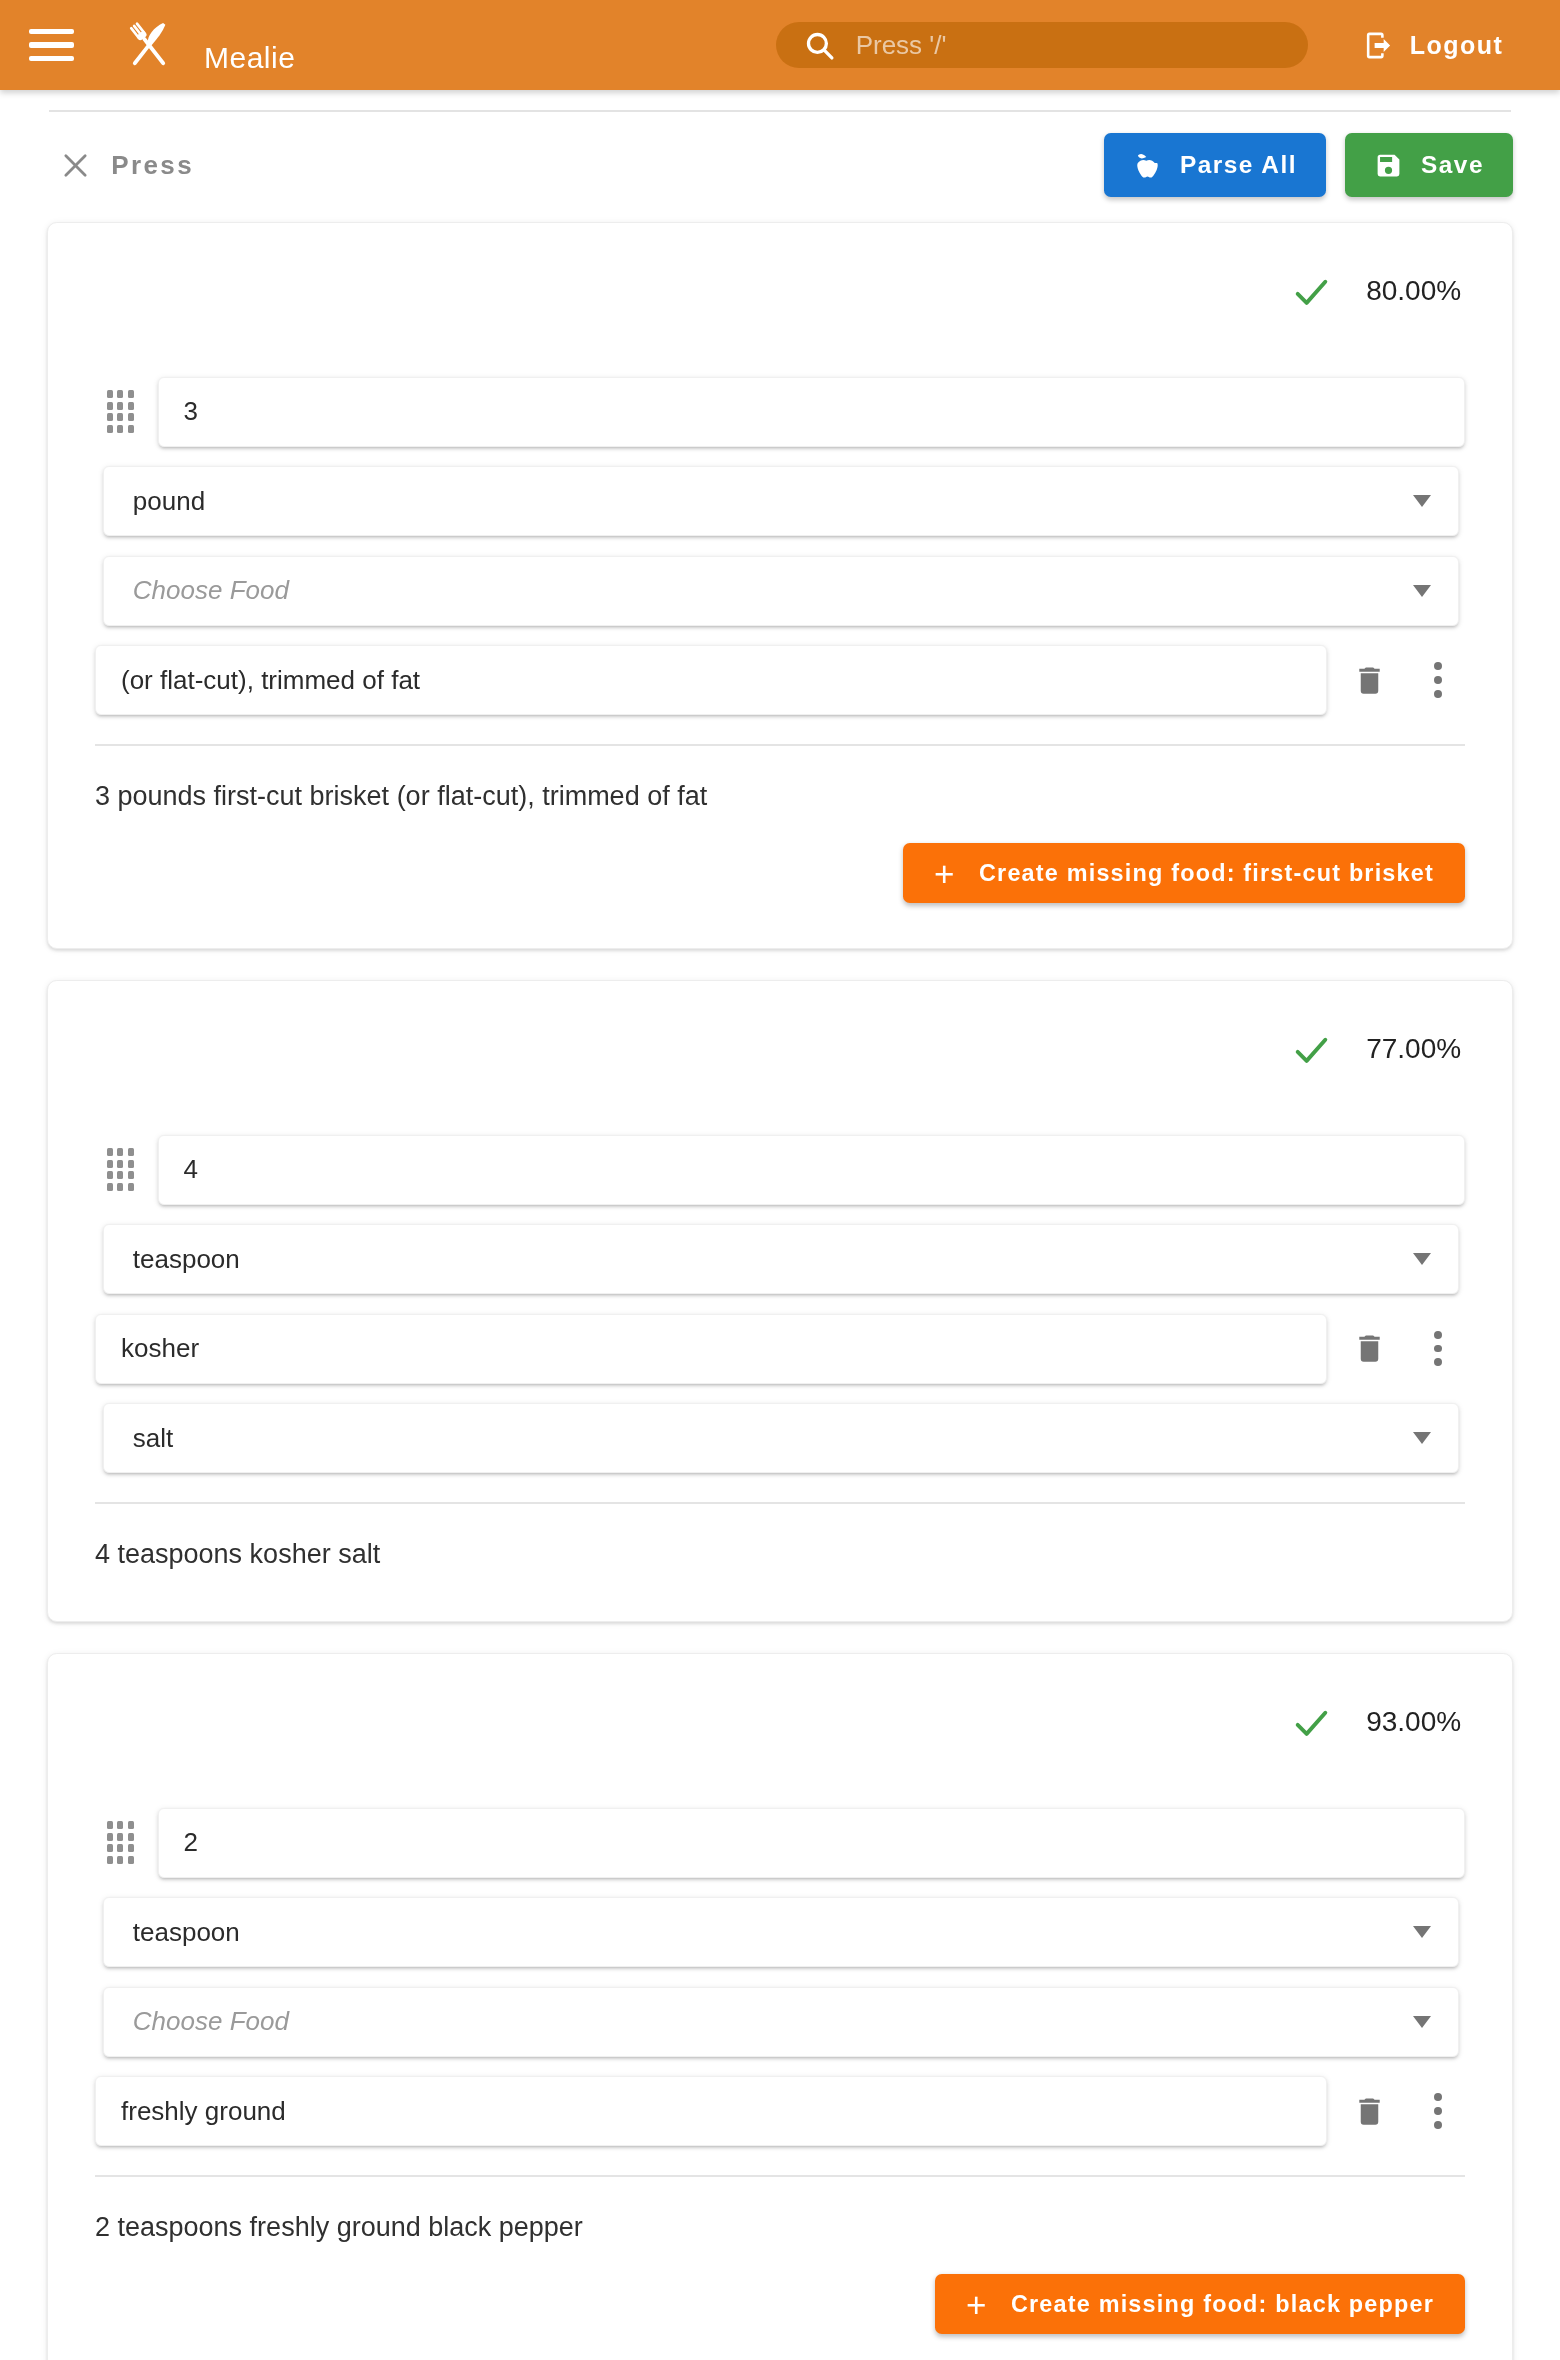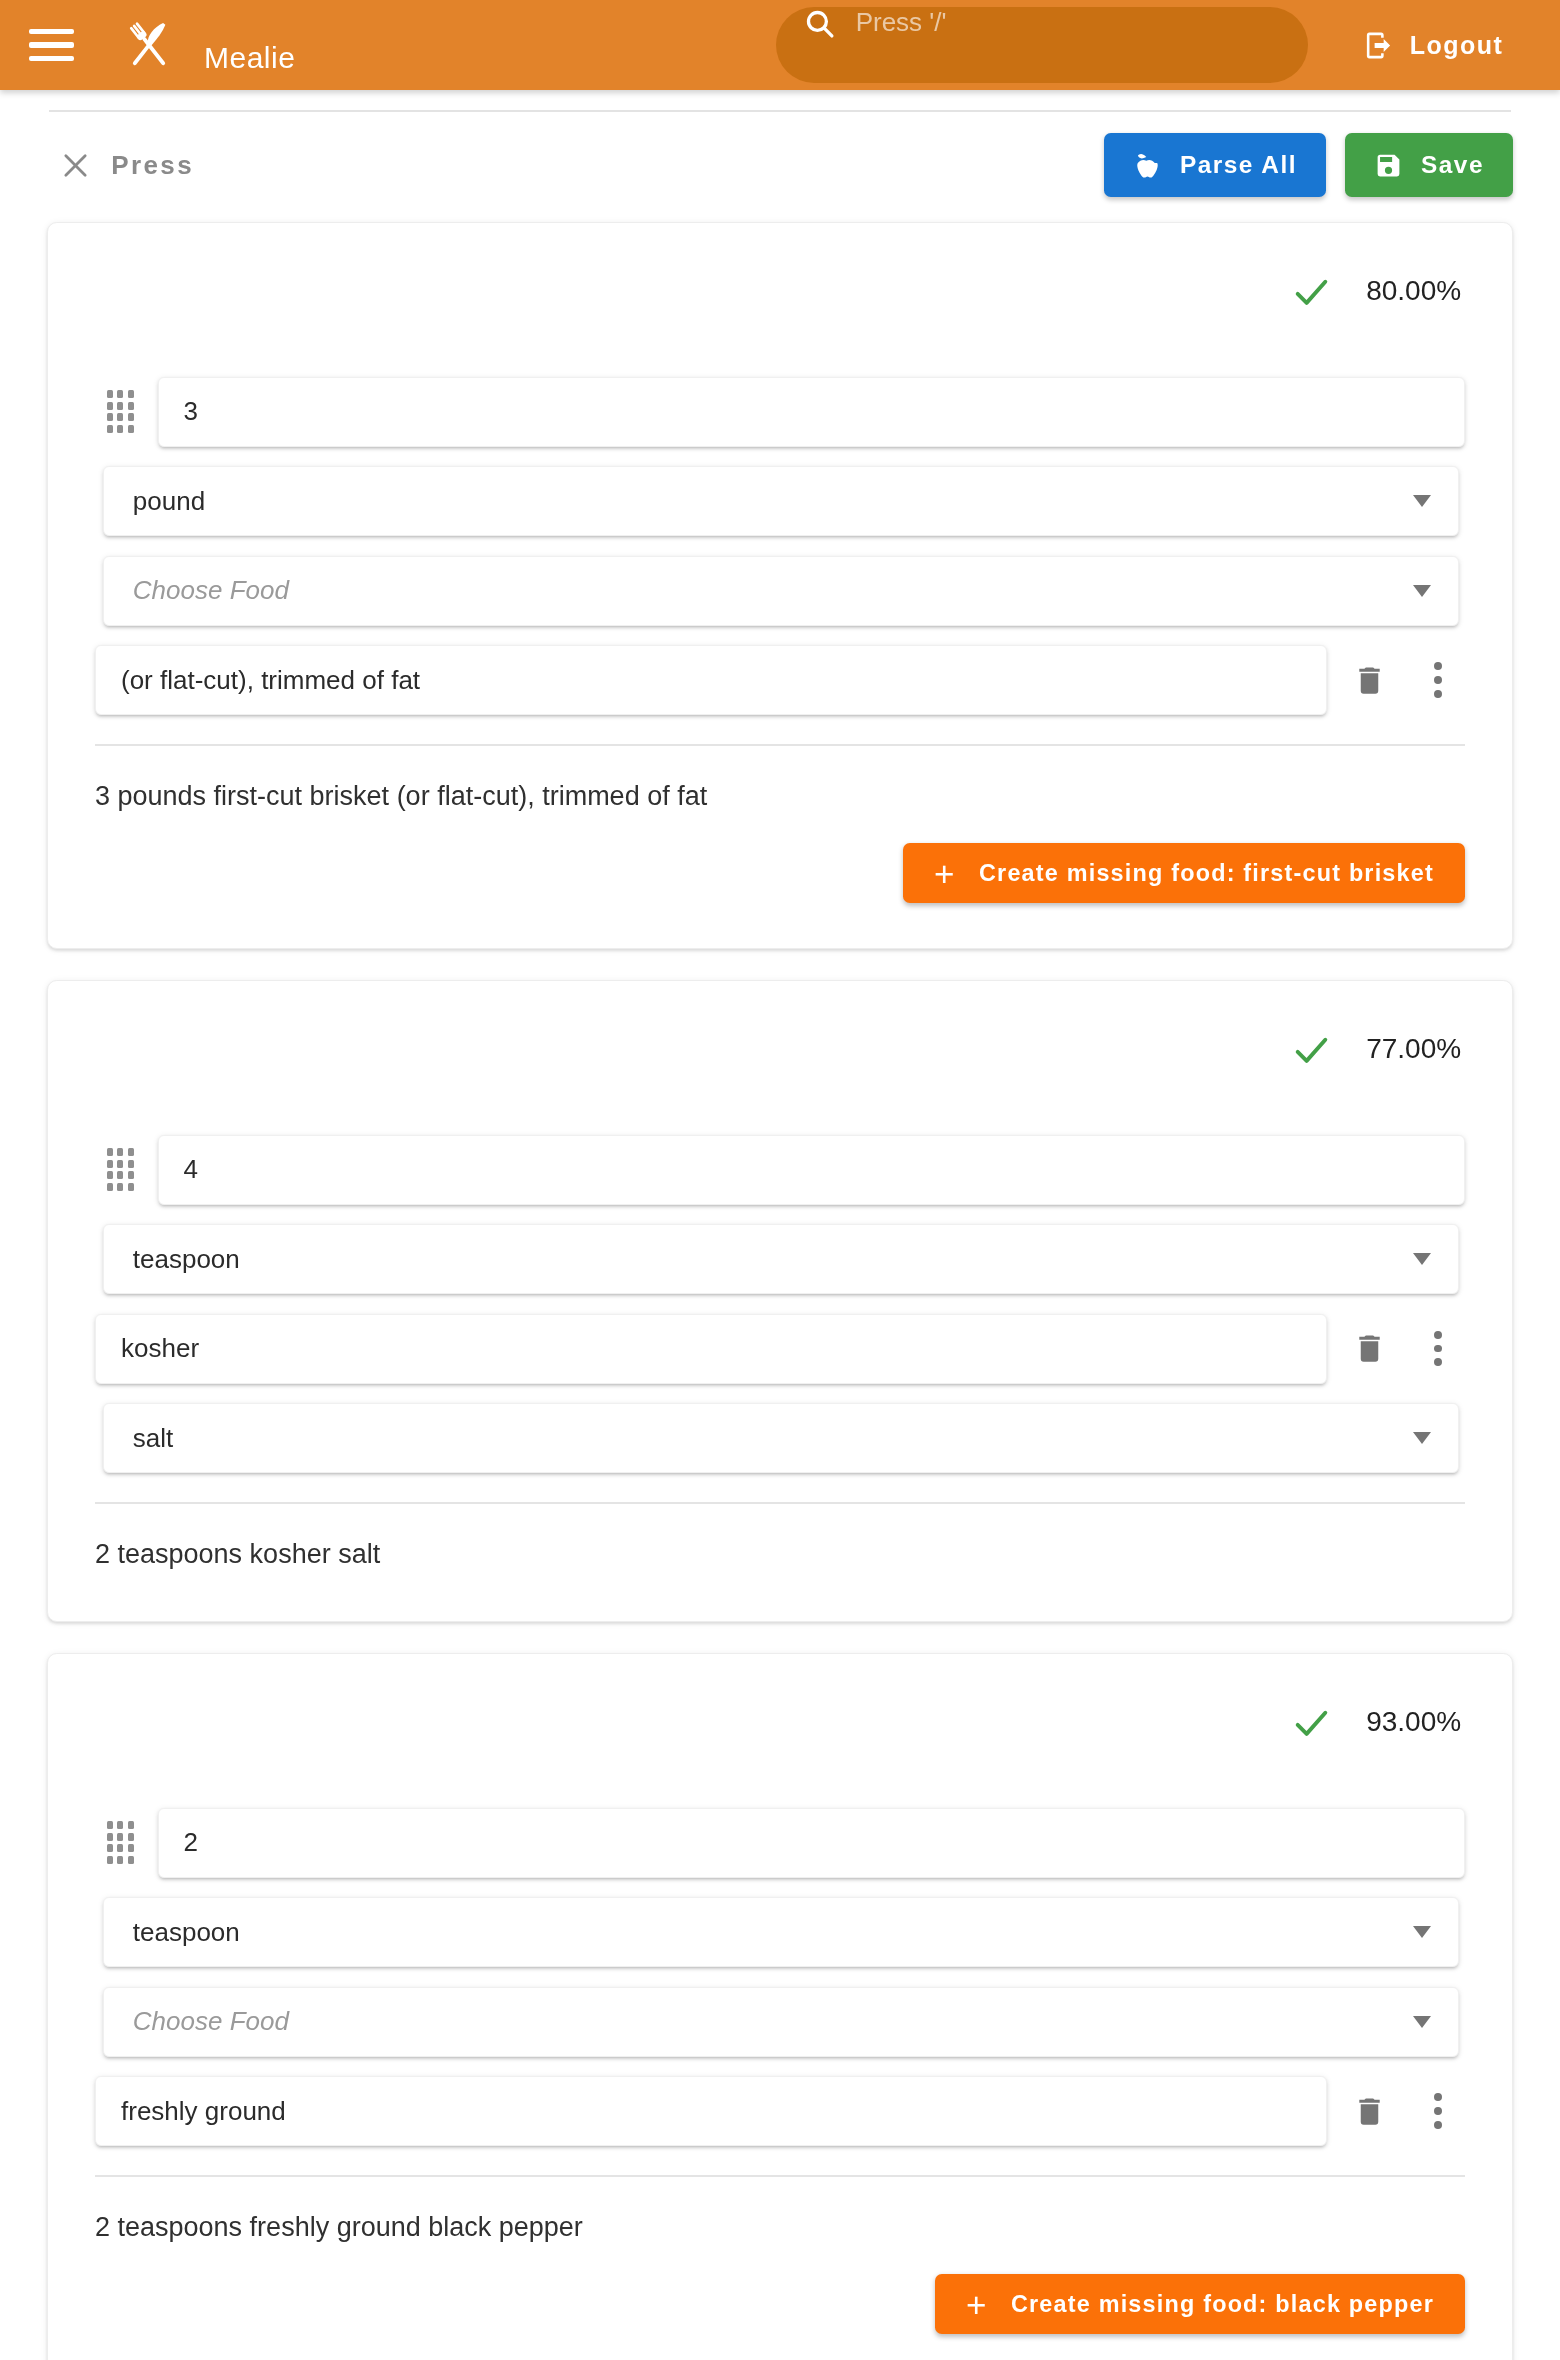--- a/index.html
+++ b/index.html
@@ -7,22 +7,22 @@
     font-family:"Liberation Sans", sans-serif; }
 
   
   .appbar { height:90px; background:#E2832A; display:flex; align-items:center;
     padding:0 39px 0 29px; box-shadow:0 2.9px 5.9px rgba(0,0,0,.18); position:relative; z-index:5; }
   .hamburger { width:45px; height:33px; display:flex; flex-direction:column;
     justify-content:space-between; cursor:pointer; }
   .hamburger span { display:block; height:5.9px; background:#fff; border-radius:2px; }
   .logo { margin-left:45px; display:flex; align-items:center; }
   .app-title { color:#fff; font-size:30px; margin-left:25px; letter-spacing:0.5px;margin-top:25px; }
-  .searchpill { margin-left:auto; width:532px; height:76px; background:#C97012;
-    border-radius:39px; display:flex; align-items:flex-start; padding:0 27px; }
+  .searchpill { margin-left:auto; width:532px; height:46px; background:#C97012;
+    border-radius:39px; display:flex; align-items:center; padding:0 27px; }
   .searchpill .ph { color:rgba(255,255,255,.62); font-size:26px; margin-left:19.5px; }
   .logoutbtn { display:flex; align-items:center; color:#fff; font-size:25px; font-weight:700;
     letter-spacing:1.5px; margin-left:55px; margin-right:17.6px; cursor:pointer; gap:15.6px; }
 
   
   .page { padding:0 47px; }
   .top-divider { border-top:2px solid #e3e3e3; margin:19.5px 2px 0 2px; }
   .toolbar { margin-top:21.5px; height:64px; display:flex; align-items:center; }
   .cancel { display:flex; align-items:center; gap:21.5px; color:#8a8a8a; font-size:26px;
     font-weight:700; letter-spacing:2.4px; padding:0 13.7px; cursor:pointer; }
@@ -246,21 +246,21 @@
           <i></i>
         </span>
     </div>
     <div class="row">
       <div class="field select">
         <span class="val">salt</span>
         <span class="caret"></span>
       </div>
     </div>
     <div class="card-divider"></div>
-    <div class="parsed">2 teaspoons kosher salt</div>
+    <div class="parsed">4 teaspoons kosher salt</div>
   </section>
 
   <section class="card">
     <div class="conf-row">
       <svg width="39" height="39" viewBox="0 0 24 24" fill="none" stroke="#43A047" stroke-width="2.4" stroke-linecap="round" stroke-linejoin="round">
         <polyline points="3.5,13.5 9,19 20.5,6"></polyline>
       </svg>
       <span class="conf-text">93.00%</span>
     </div>
     <div class="row qty-row">

